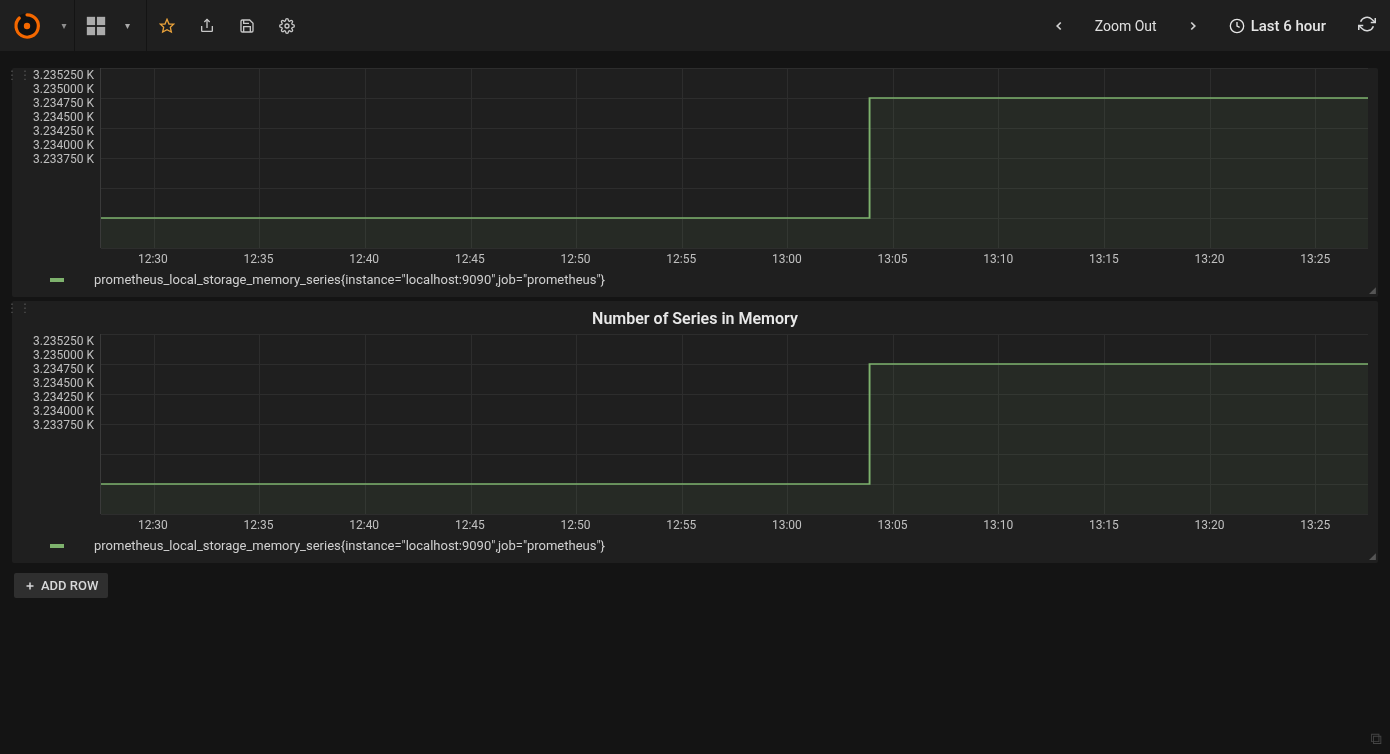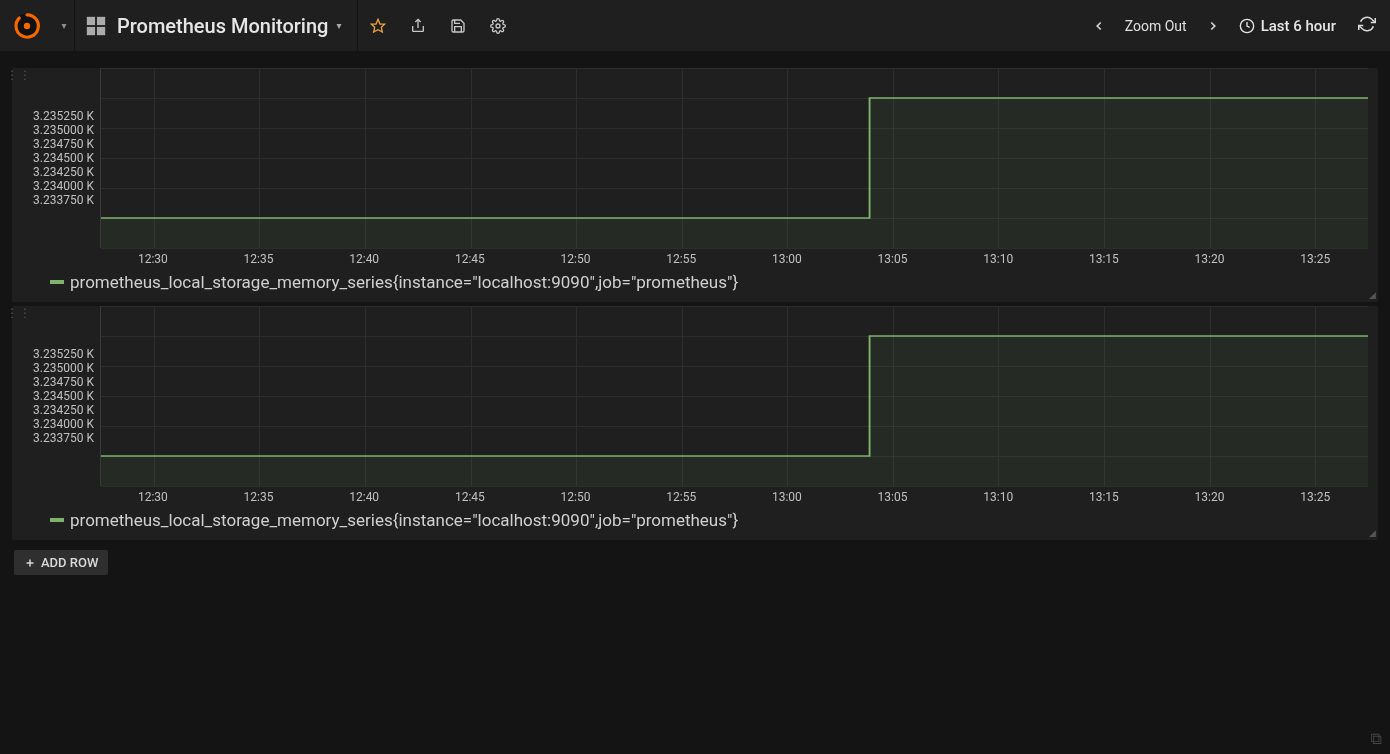--- a/index.html
+++ b/index.html
@@ -12,44 +12,44 @@
   .nav-caret { width: 20px; display:flex; align-items:center; justify-content:center; color:#8e8e8e; cursor:pointer; font-size:10px; }
   .nav-title-wrap { display:flex; align-items:center; height:52px; padding:0 16px 0 10px; border-left:1px solid #141414; cursor:pointer; }
   .nav-title-icon { width:22px; height:22px; margin-right:10px; opacity:0.9; }
   .nav-title { font-size: 20px; font-weight: 500; color:#e6e6e6; }
   .nav-title-caret { margin-left:8px; font-size:10px; color:#aaa; }
   .nav-icons-left { display:flex; align-items:center; height:52px; border-left:1px solid #141414; }
   .nav-icon-btn { width:40px; height:52px; display:flex; align-items:center; justify-content:center; cursor:pointer; color:#c7c7c7; }
   .nav-icon-btn.star { color:#e9a23b; }
   .nav-icon-btn svg { width:16px; height:16px; }
   .nav-spacer { flex:1; }
-  .nav-right { display:flex; align-items:center; gap: 6px; }
+  .nav-right { display:flex; align-items:center; gap: 16px; }
   .nav-right .chev { width:28px; display:flex; justify-content:center; cursor:pointer; color:#d0d0d0; }
   .zoom-out { cursor:pointer; font-size:14px; color:#e0e0e0; padding:0 6px; }
   .time-picker { display:flex; align-items:center; cursor:pointer; color:#e6e6e6; font-size:15px; font-weight:500; padding:0 10px 0 6px; }
   .time-picker svg { width:16px; height:16px; margin-right:6px; }
   .refresh-btn { cursor:pointer; color:#d8d9da; padding-left:6px; }
   .refresh-btn svg { width:18px; height:18px; }
 
   
   .dashboard { padding: 12px 8px 8px 8px; }
   .panel { background:#1f1f1f; margin: 4px; border-radius:2px; position:relative; }
   .panel-drag { position:absolute; left:-6px; top:4px; color:#555; font-size:12px; line-height:6px; letter-spacing:1px; cursor:move; }
   .panel-title { text-align:center; font-size:16px; font-weight:600; color:#e8e8e8; padding:8px 0 6px 0; }
   .chart-wrap { position:relative; margin: 0 10px 0 10px; }
   .chart-grid { position:relative; height:180px; display:flex; }
-  .y-axis { width:78px; display:flex; flex-direction:column; justify-content:center; font-size:12px; color:#c0c0c0; text-align:right; padding-right:6px; }
+  .y-axis { width:78px; display:flex; flex-direction:column; justify-content:flex-start; font-size:12px; color:#c0c0c0; text-align:right; padding-right:6px; }
   .plot { flex:1; position:relative; border-left:1px solid #3a3a3a; }
   .hline { position:absolute; left:0; right:0; height:1px; background:#2d2d2d; }
   .vline { position:absolute; top:0; bottom:0; width:1px; background:#2d2d2d; }
   .series-line { stroke:#7eb26d; stroke-width:1.5; fill:none; }
   .series-fill { fill:rgba(126,178,109,0.08); stroke:none; }
   .x-axis { display:flex; margin-left:78px; font-size:12px; color:#c0c0c0; padding:4px 0 2px 0; }
   .x-tick { text-align:center; }
-  .legend { display:flex; align-items:center; padding:4px 0 10px 38px; font-size:17px; color:#d0d0d0; }
+  .legend { display:flex; align-items:center; padding:4px 0 10px 38px; font-size:13px; color:#d0d0d0;gap:24px; }
   .legend-swatch { width:14px; height:4px; background:#7eb26d; margin-right:6px; }
   .panel-resize { position:absolute; right:2px; bottom:2px; color:#555; font-size:9px; cursor:nwse-resize; }
 
   .add-row-btn { display:inline-flex; align-items:center; background:#2f2f2f; color:#d8d9da; font-size:13px; font-weight:500; padding:5px 10px; margin:6px 6px; cursor:pointer; border-radius:2px; }
   .add-row-btn svg { width:12px; height:12px; margin-right:5px; }
 
   .footer-mark { position:fixed; right:8px; bottom:6px; color:#454545; font-size:16px; }
 </style>
 </head>
 <body>
@@ -64,21 +64,20 @@
   </div>
   <div class="nav-caret">▾</div>
 
   <div class="nav-title-wrap">
     <svg class="nav-title-icon" viewBox="0 0 24 24" fill="#bbb">
       <rect x="2" y="2" width="9" height="9"></rect>
         <rect x="13" y="2" width="9" height="9"></rect>
       <rect x="2" y="13" width="9" height="9"></rect>
         <rect x="13" y="13" width="9" height="9"></rect>
     </svg>
-    <span class="nav-title">Prometheus Monitoring</span>
     <span class="nav-title-caret">▾</span>
   </div>
 
   <div class="nav-icons-left">
     <div class="nav-icon-btn star">
       <svg viewBox="0 0 24 24" fill="none" stroke="currentColor" stroke-width="2">
           <polygon points="12 2 15 9 22 9.3 17 14 18.5 21 12 17.5 5.5 21 7 14 2 9.3 9 9"></polygon>
         </svg>
     </div>
     <div class="nav-icon-btn">
@@ -192,20 +191,21 @@
           </div>
         </div>
         <div class="legend">
           <div class="legend-swatch"></div>
           <span>prometheus_local_storage_memory_series{instance="localhost:9090",job="prometheus"}</span>
         </div>
         <div class="panel-resize">◢</div>
       </div>
       <div class="panel">
         <div class="panel-drag">⋮⋮</div>
+        <div class="panel-title">Number of Series in Memory</div>
         <div class="chart-wrap">
           <div class="chart-grid">
             <div class="y-axis">
               <div>3.235250 K</div>
               <div>3.235000 K</div>
               <div>3.234750 K</div>
               <div>3.234500 K</div>
               <div>3.234250 K</div>
               <div>3.234000 K</div>
               <div>3.233750 K</div>

